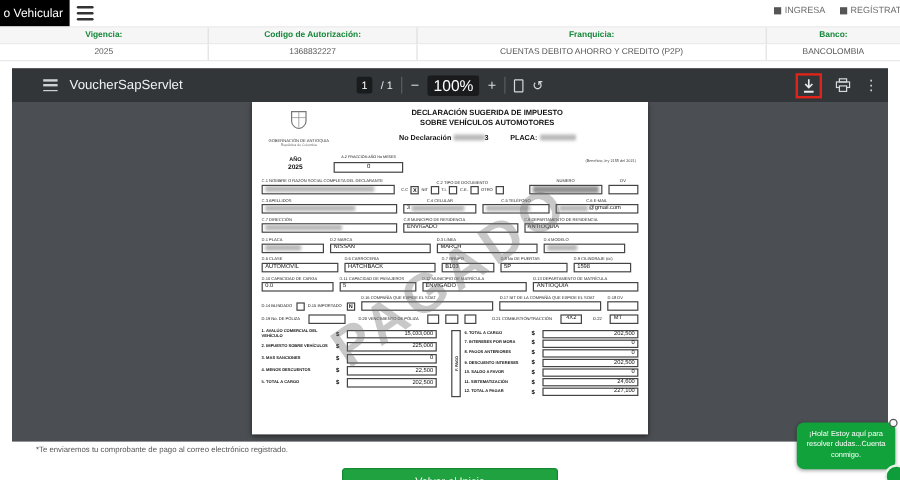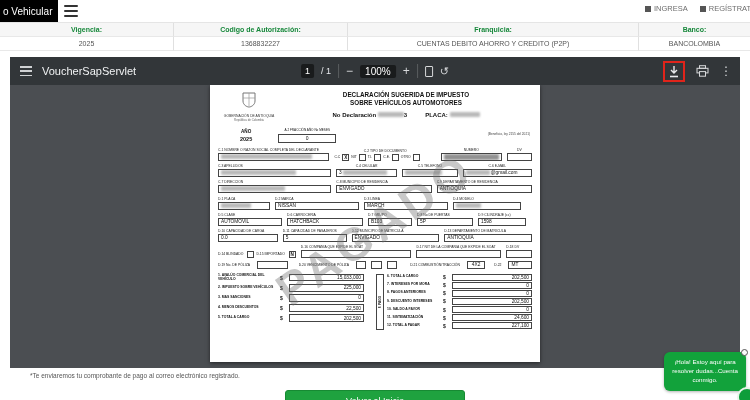--- a/index.html
+++ b/index.html
@@ -23,32 +23,32 @@
   .info-cell { height:14px; display:flex; align-items:center; justify-content:center;
     border-bottom:1px solid #e8e8e8; overflow:hidden; }
   .info-cell + .info-cell { border-left:1px solid #e0e0e0; }
   .info-row.head .info-cell { color:#17883b; font-weight:bold; font-size:7px; }
   .info-row.vals .info-cell { color:#555; font-size:7px; background:#fff; }
   .w1{width:173px;} .w2{width:174px;} .w3{width:291px;} .w4{width:112px;}
 
   
   .viewer { position:absolute; left:10px; top:57px; width:730px; height:311px; background:#4b4e52; }
   .toolbar { position:relative; height:28px; background:#323639; color:#e8eaed;
-    display:flex; align-items:center; padding:0 10px; }
+    display:flex; align-items:center; padding:0 26px; }
   .tb-left { display:flex; align-items:center; gap:10px; }
   .tb-menu { width:12px; height:10px; display:flex; flex-direction:column; justify-content:space-between; cursor:pointer; }
   .tb-menu span { height:1.5px; background:#cfd1d3; }
   .tb-title { font-size:11px; color:#f1f3f4; }
   .tb-center { position:absolute; left:50%; top:0; height:28px; transform:translateX(-50%);
     display:flex; align-items:center; gap:7px; font-size:9px; }
   .page-input { background:#191b1c; color:#fff; min-width:13px; height:14px; padding:0 3px;
     display:flex; align-items:center; justify-content:center; border-radius:2px; cursor:text; }
   .tb-sep { width:1px; height:14px; background:#5a5d60; }
   .tb-btn { color:#d7d9db; font-size:12px; cursor:pointer; display:flex; align-items:center; }
-  .zoom-pill { background:#191b1c; color:#fff; font-size:10px; padding:1px 5px; border-radius:2px; cursor:pointer; }
+  .zoom-pill { background:#191b1c; color:#fff; font-size:13px; padding:1px 5px; border-radius:2px; cursor:pointer; }
   .fit-icon { width:8px; height:11px; border:1.3px solid #d7d9db; border-radius:1px; cursor:pointer; }
   .tb-right { position:absolute; right:8px; top:0; height:28px; display:flex; align-items:center; gap:11px; }
   .dl-highlight { border:2px solid #e0241b; padding:2px 3px; display:flex; align-items:center; }
   .dots { font-size:12px; color:#d7d9db; letter-spacing:0; cursor:pointer; }
 
   .canvas { position:relative; height:283px; display:flex; justify-content:center; overflow:hidden; }
   .page { width:330px; height:277px; background:#fff; box-shadow:0 1px 4px rgba(0,0,0,.55);
     position:relative; padding:6px 8px; color:#111; overflow:hidden; }
   .watermark { position:absolute; left:50%; top:52%; transform:translate(-50%,-50%) rotate(-35deg);
     font-size:46px; font-weight:bold; color:rgba(110,110,110,.38); letter-spacing:5px; z-index:6; pointer-events:none; }

